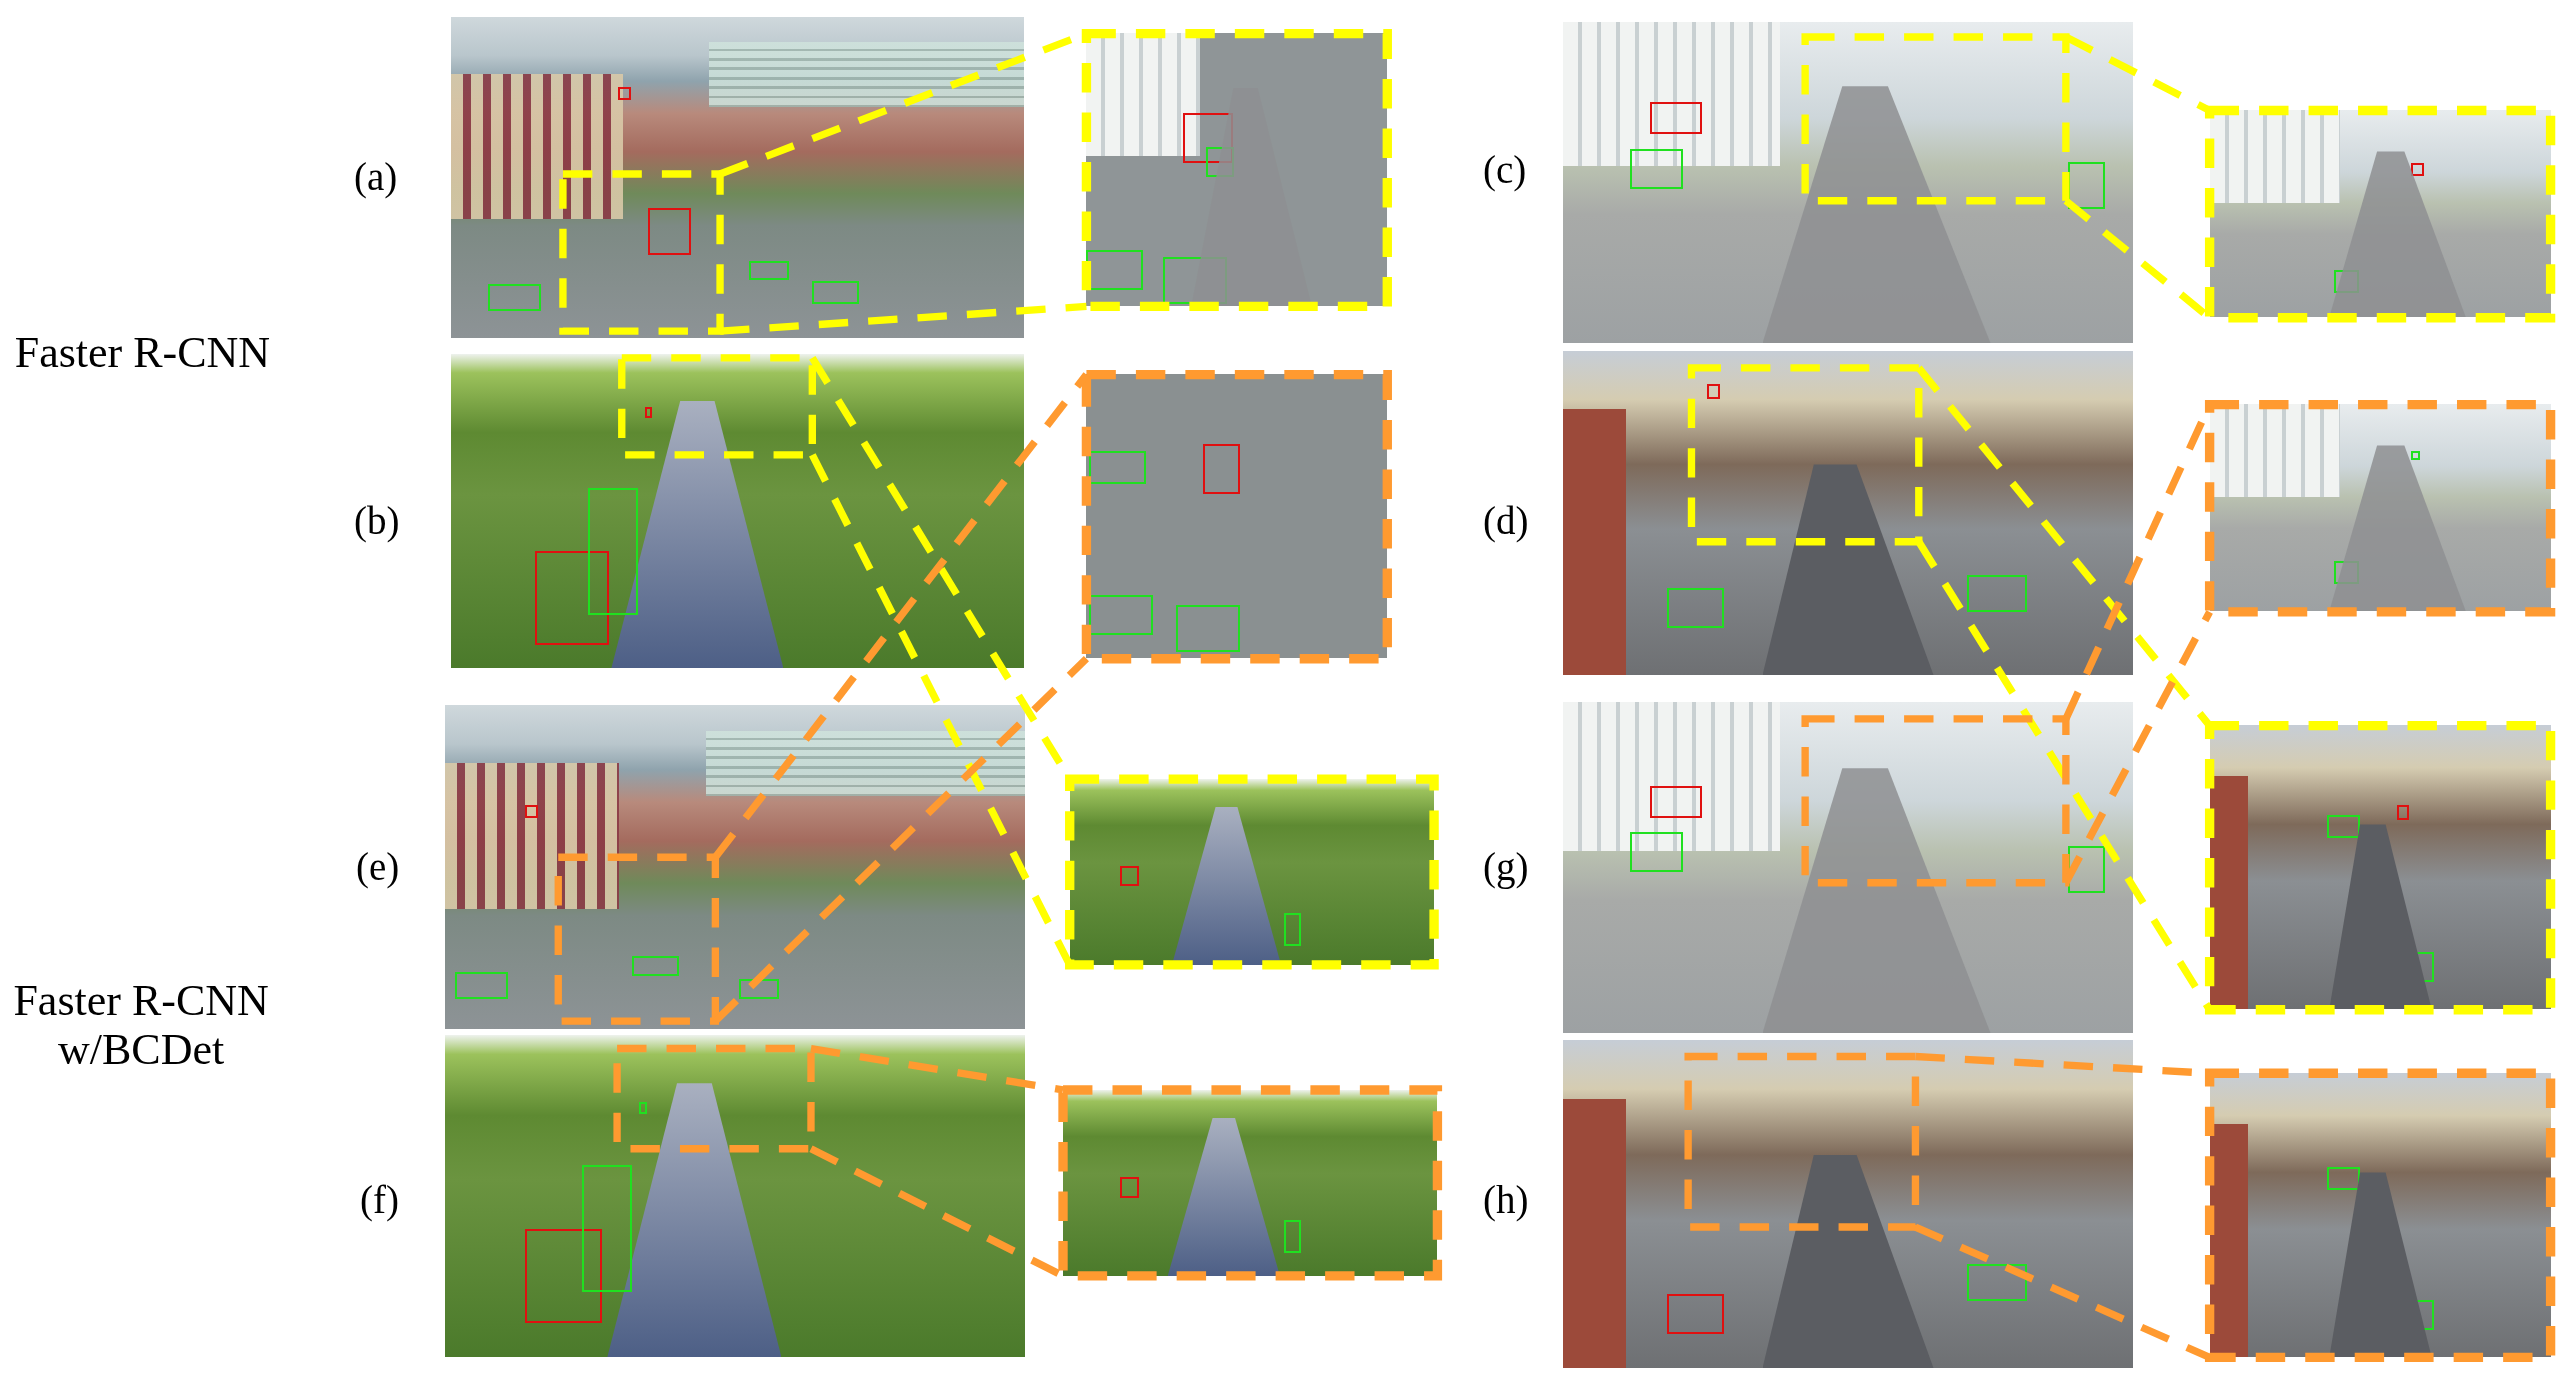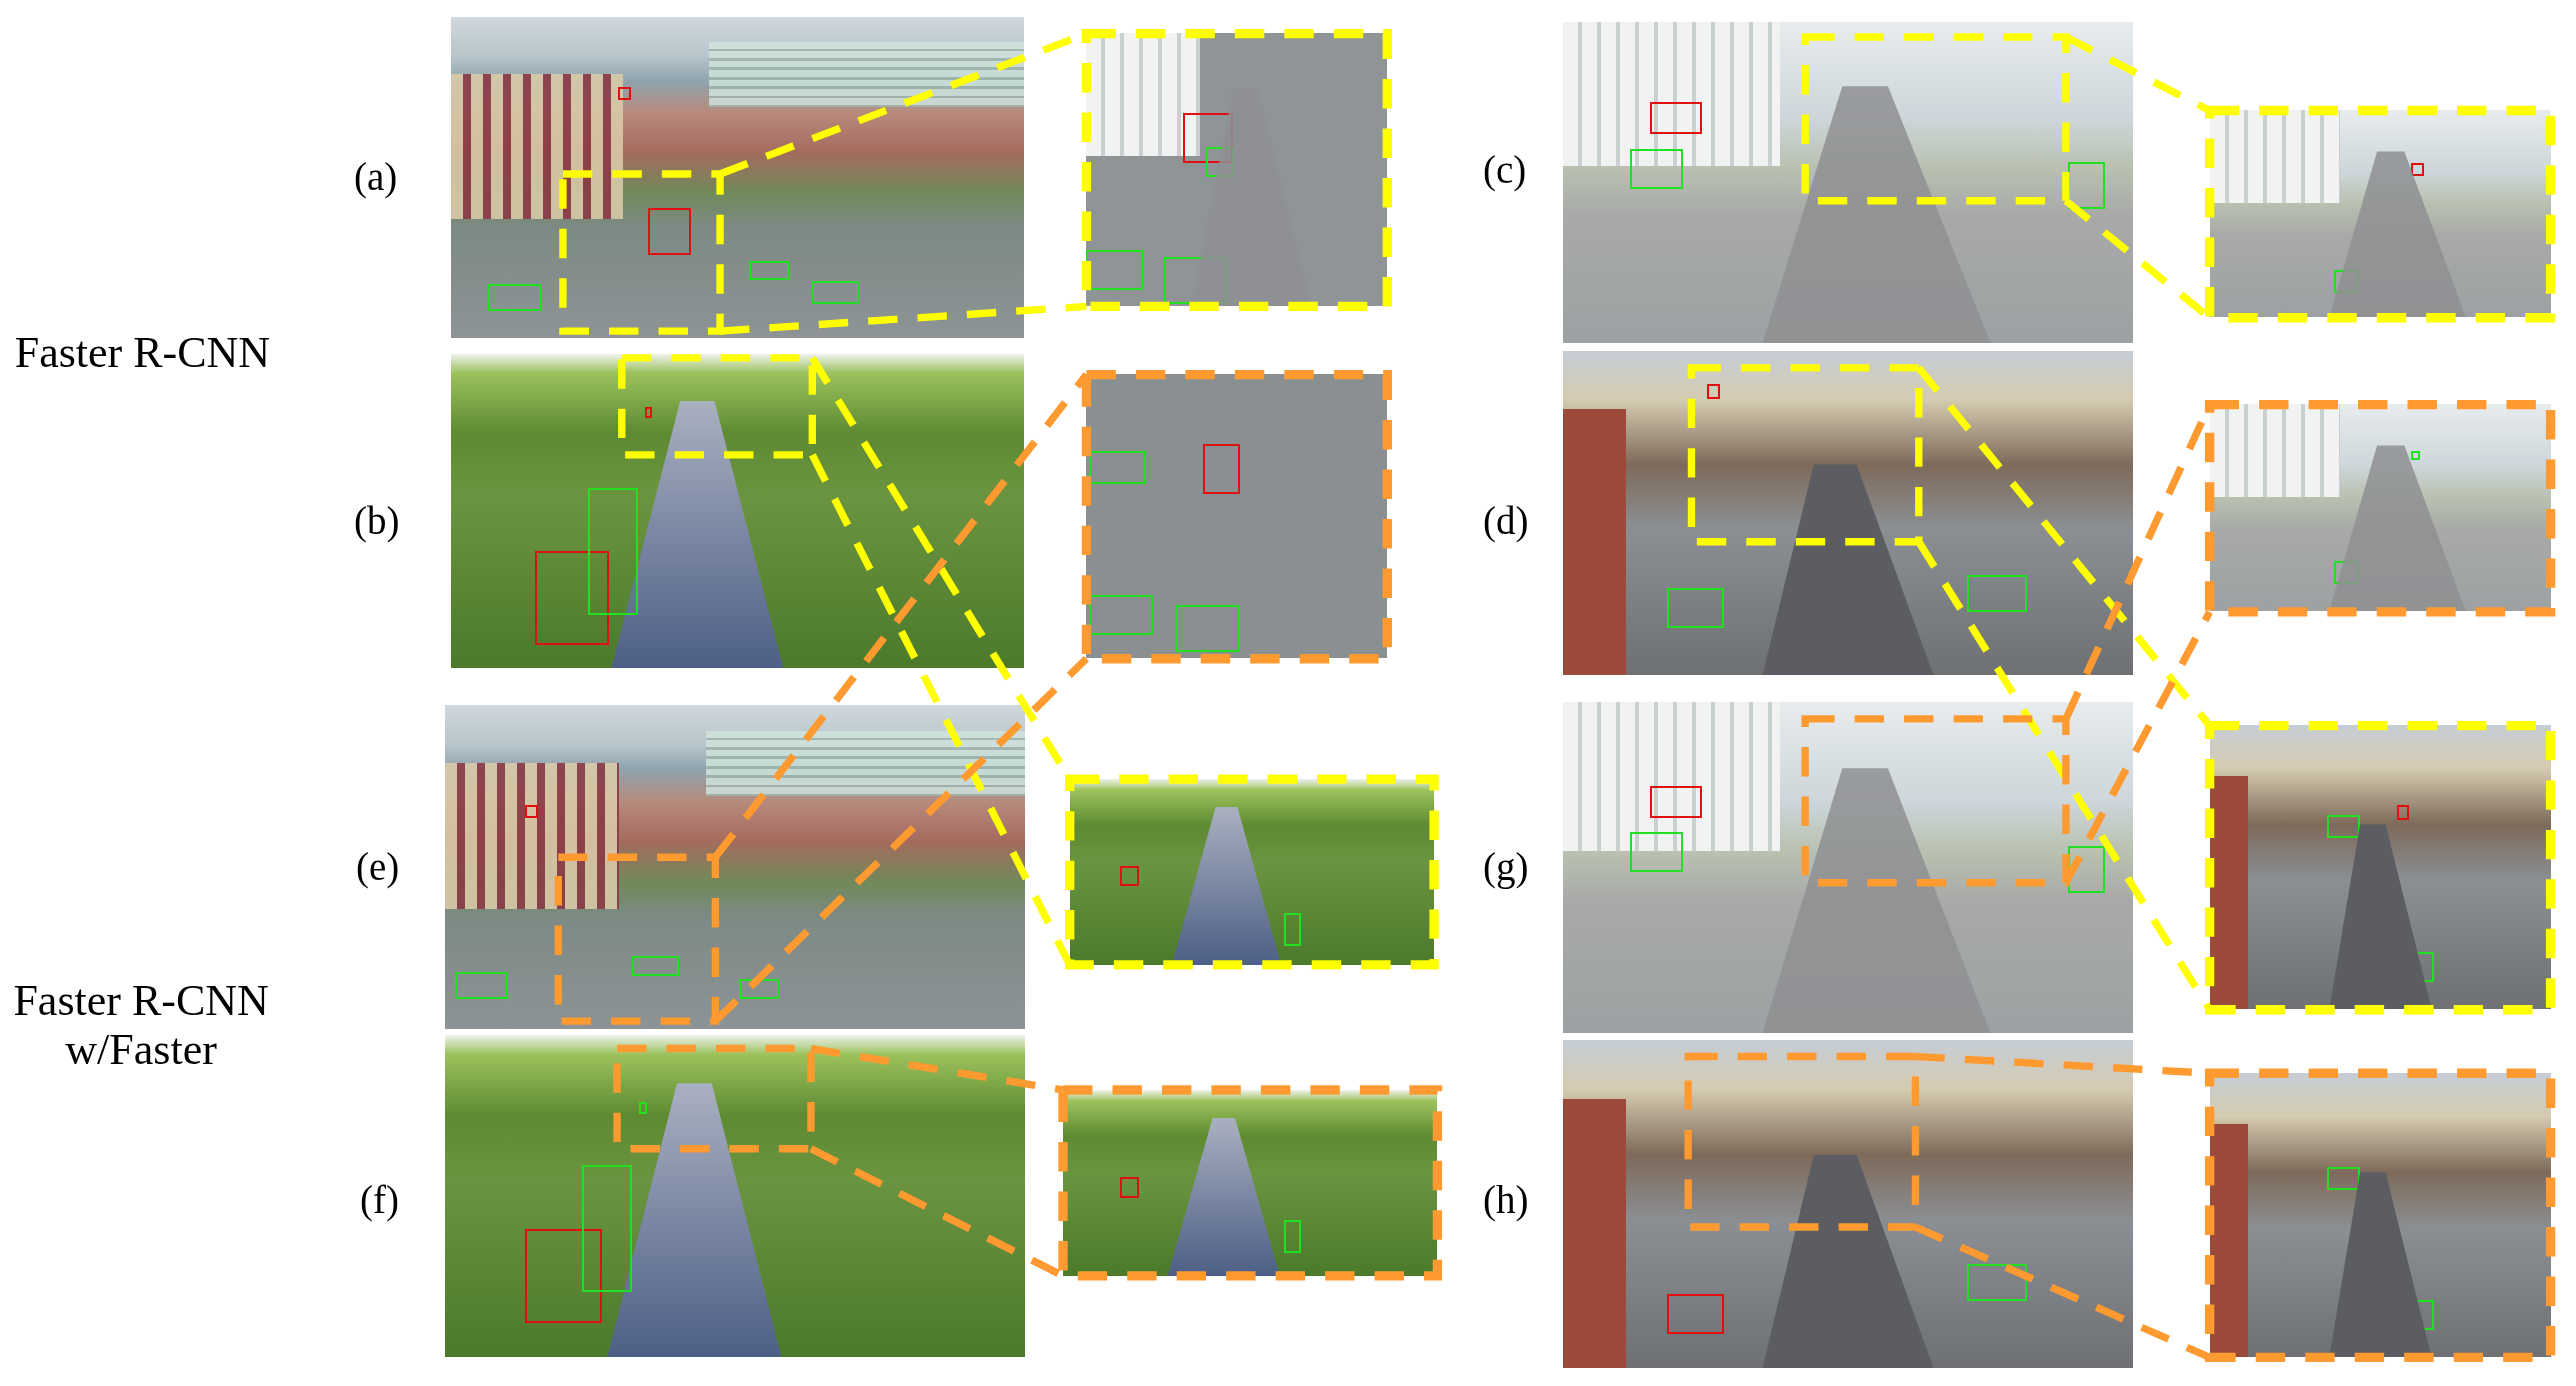--- a/index.html
+++ b/index.html
@@ -36,21 +36,21 @@
       background: #9c4a3a; }
   .scene-dusk::after { content:""; position:absolute; left:35%; top:35%; width:30%; height:65%;
       background: #5b5d62; clip-path: polygon(30% 0,55% 0,100% 100%,0 100%); }
 </style>
 </head>
 <body>
 
 <div class="method-label" style="left:14.7px; top:328px;">Faster R-CNN</div>
 <div class="method-label" style="left:13.4px; top:976px;">
   <div>Faster R-CNN</div>
-  <div>w/Faster</div>
+  <div>w/BCDet</div>
 </div>
 
 <div class="panel-label" style="left:354px; top:154px;">(a)</div>
 <div class="panel-label" style="left:354px; top:498px;">(b)</div>
 <div class="panel-label" style="left:1483px; top:147px;">(c)</div>
 <div class="panel-label" style="left:1483px; top:498px;">(d)</div>
 <div class="panel-label" style="left:356px; top:844px;">(e)</div>
 <div class="panel-label" style="left:360px; top:1177px;">(f)</div>
 <div class="panel-label" style="left:1483px; top:844px;">(g)</div>
 <div class="panel-label" style="left:1483px; top:1177px;">(h)</div>

